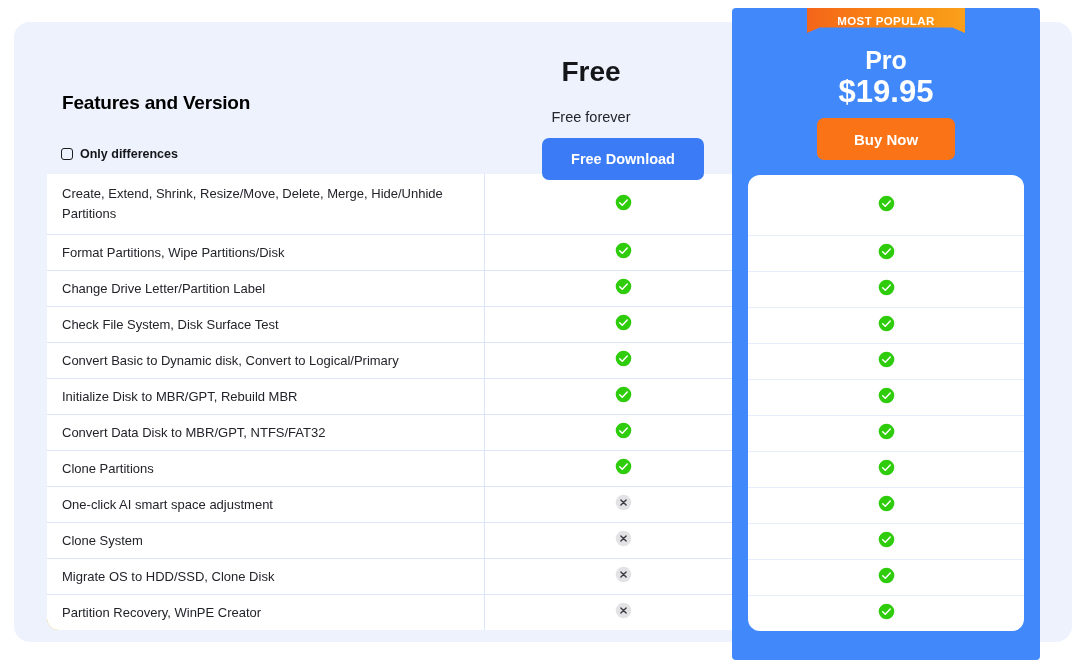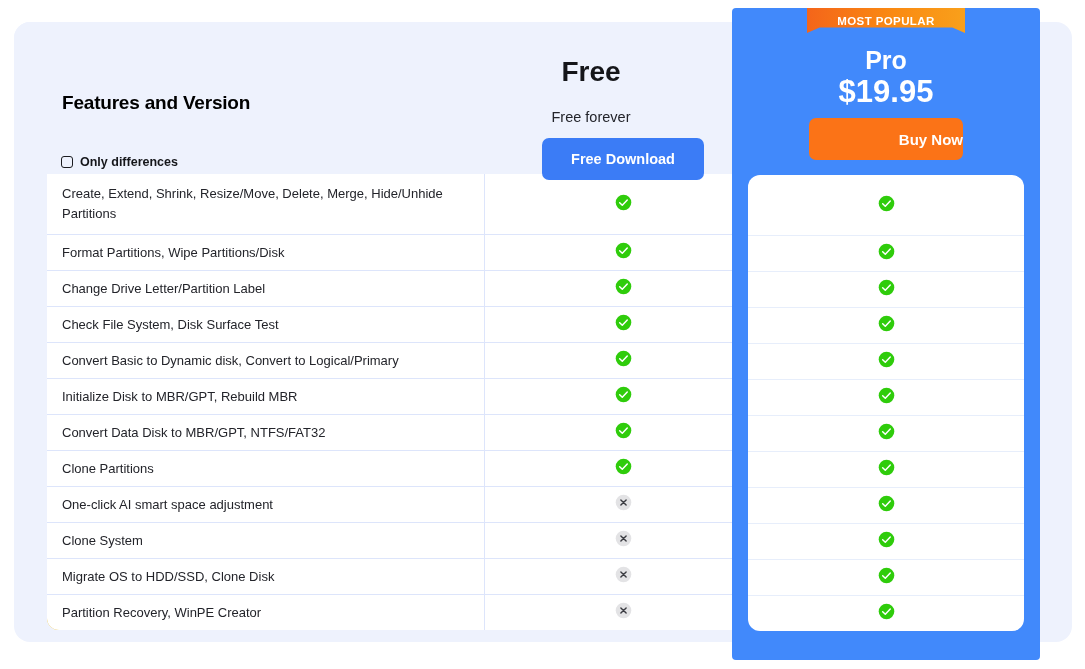--- a/index.html
+++ b/index.html
@@ -58,21 +58,20 @@
     margin-top: 20px;
   }
 
   .only-diff {
     position: absolute;
     left: 47px;
     top: 125px;
     display: flex;
     align-items: center;
     gap: 7px;
-    margin-top: 8px;
   }
   .cbox {
     width: 12px; height: 12px;
     border: 1.6px solid #1b1c20;
     border-radius: 3px;
     background: transparent;
     display: block;
   }
   .only-diff-label {
     font-size: 12.5px;
@@ -216,31 +215,30 @@
     text-align: center;
     font-size: 31px;
     font-weight: bold;
     color: #ffffff;
   }
   .btn-buy {
     position: absolute;
     left: 50%;
     transform: translateX(-50%);
     top: 110px;
-    width: 154px;
+    width: 138px;
     height: 42px;
     background: #fb7317;
     color: #ffffff;
     border: none;
     border-radius: 7px;
     font-family: "Liberation Sans", sans-serif;
     font-size: 15px;
     font-weight: bold;
     cursor: pointer;
-    text-align: right;
   }
 
   .pro-card {
     position: absolute;
     left: 16px;
     top: 167px;
     width: 276px;
     background: #ffffff;
     border-radius: 12px;
     overflow: hidden;

